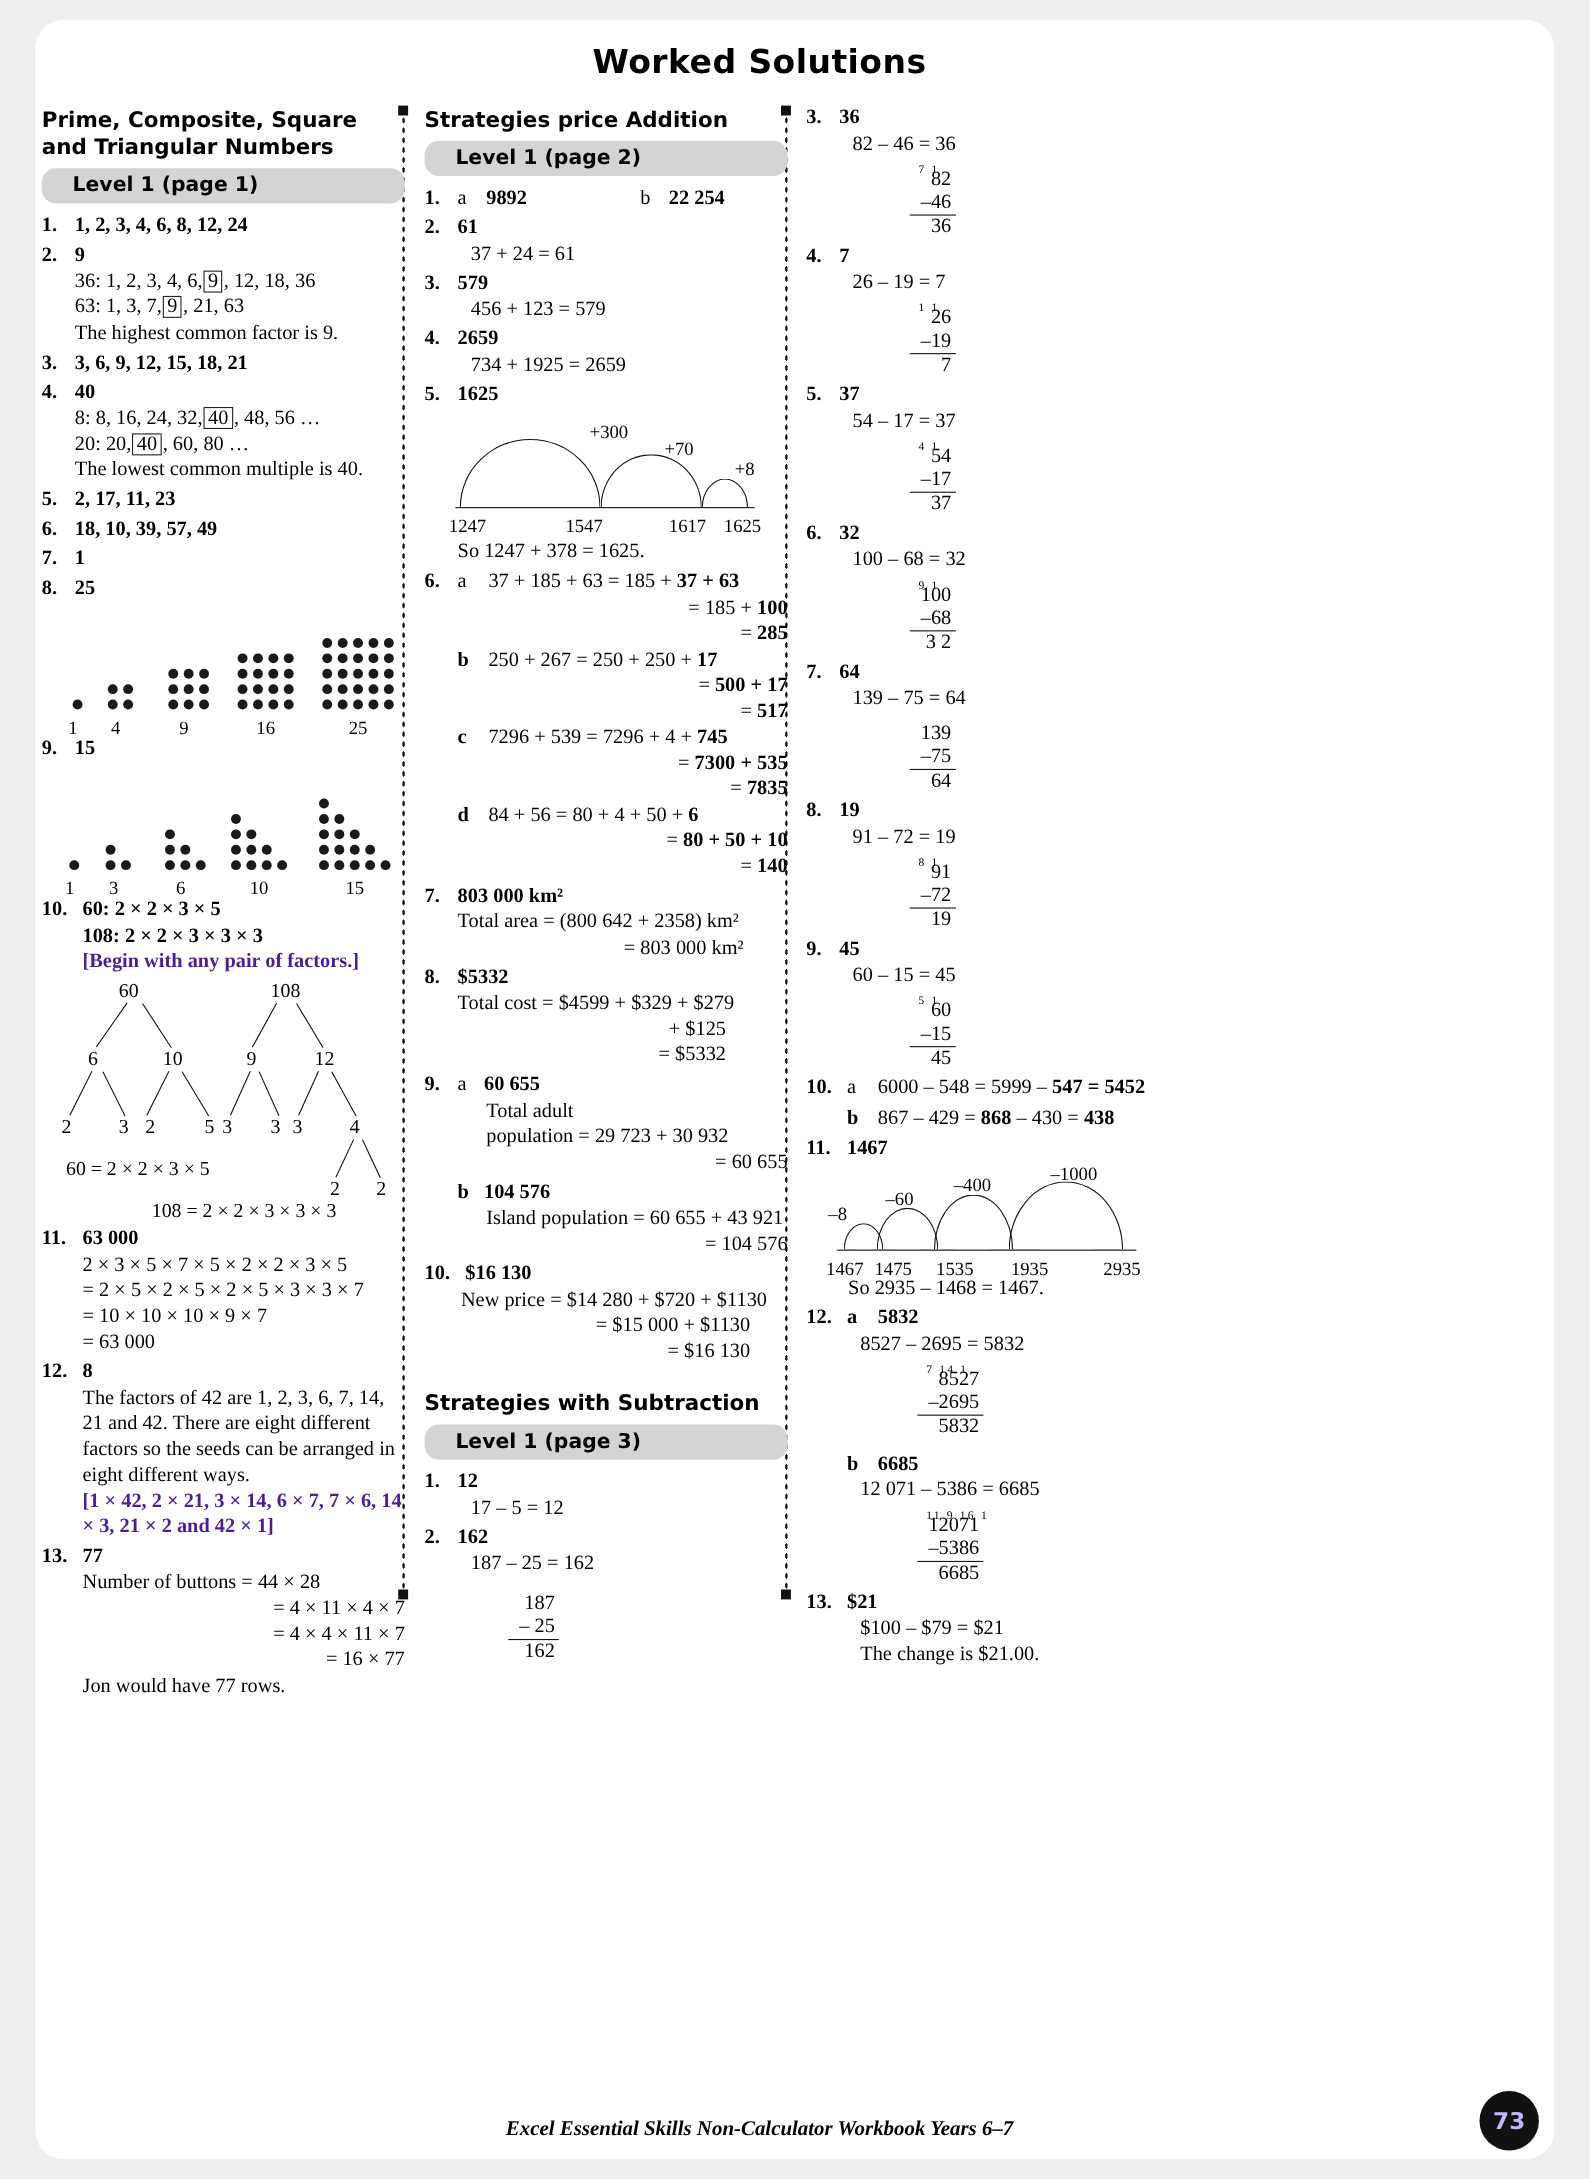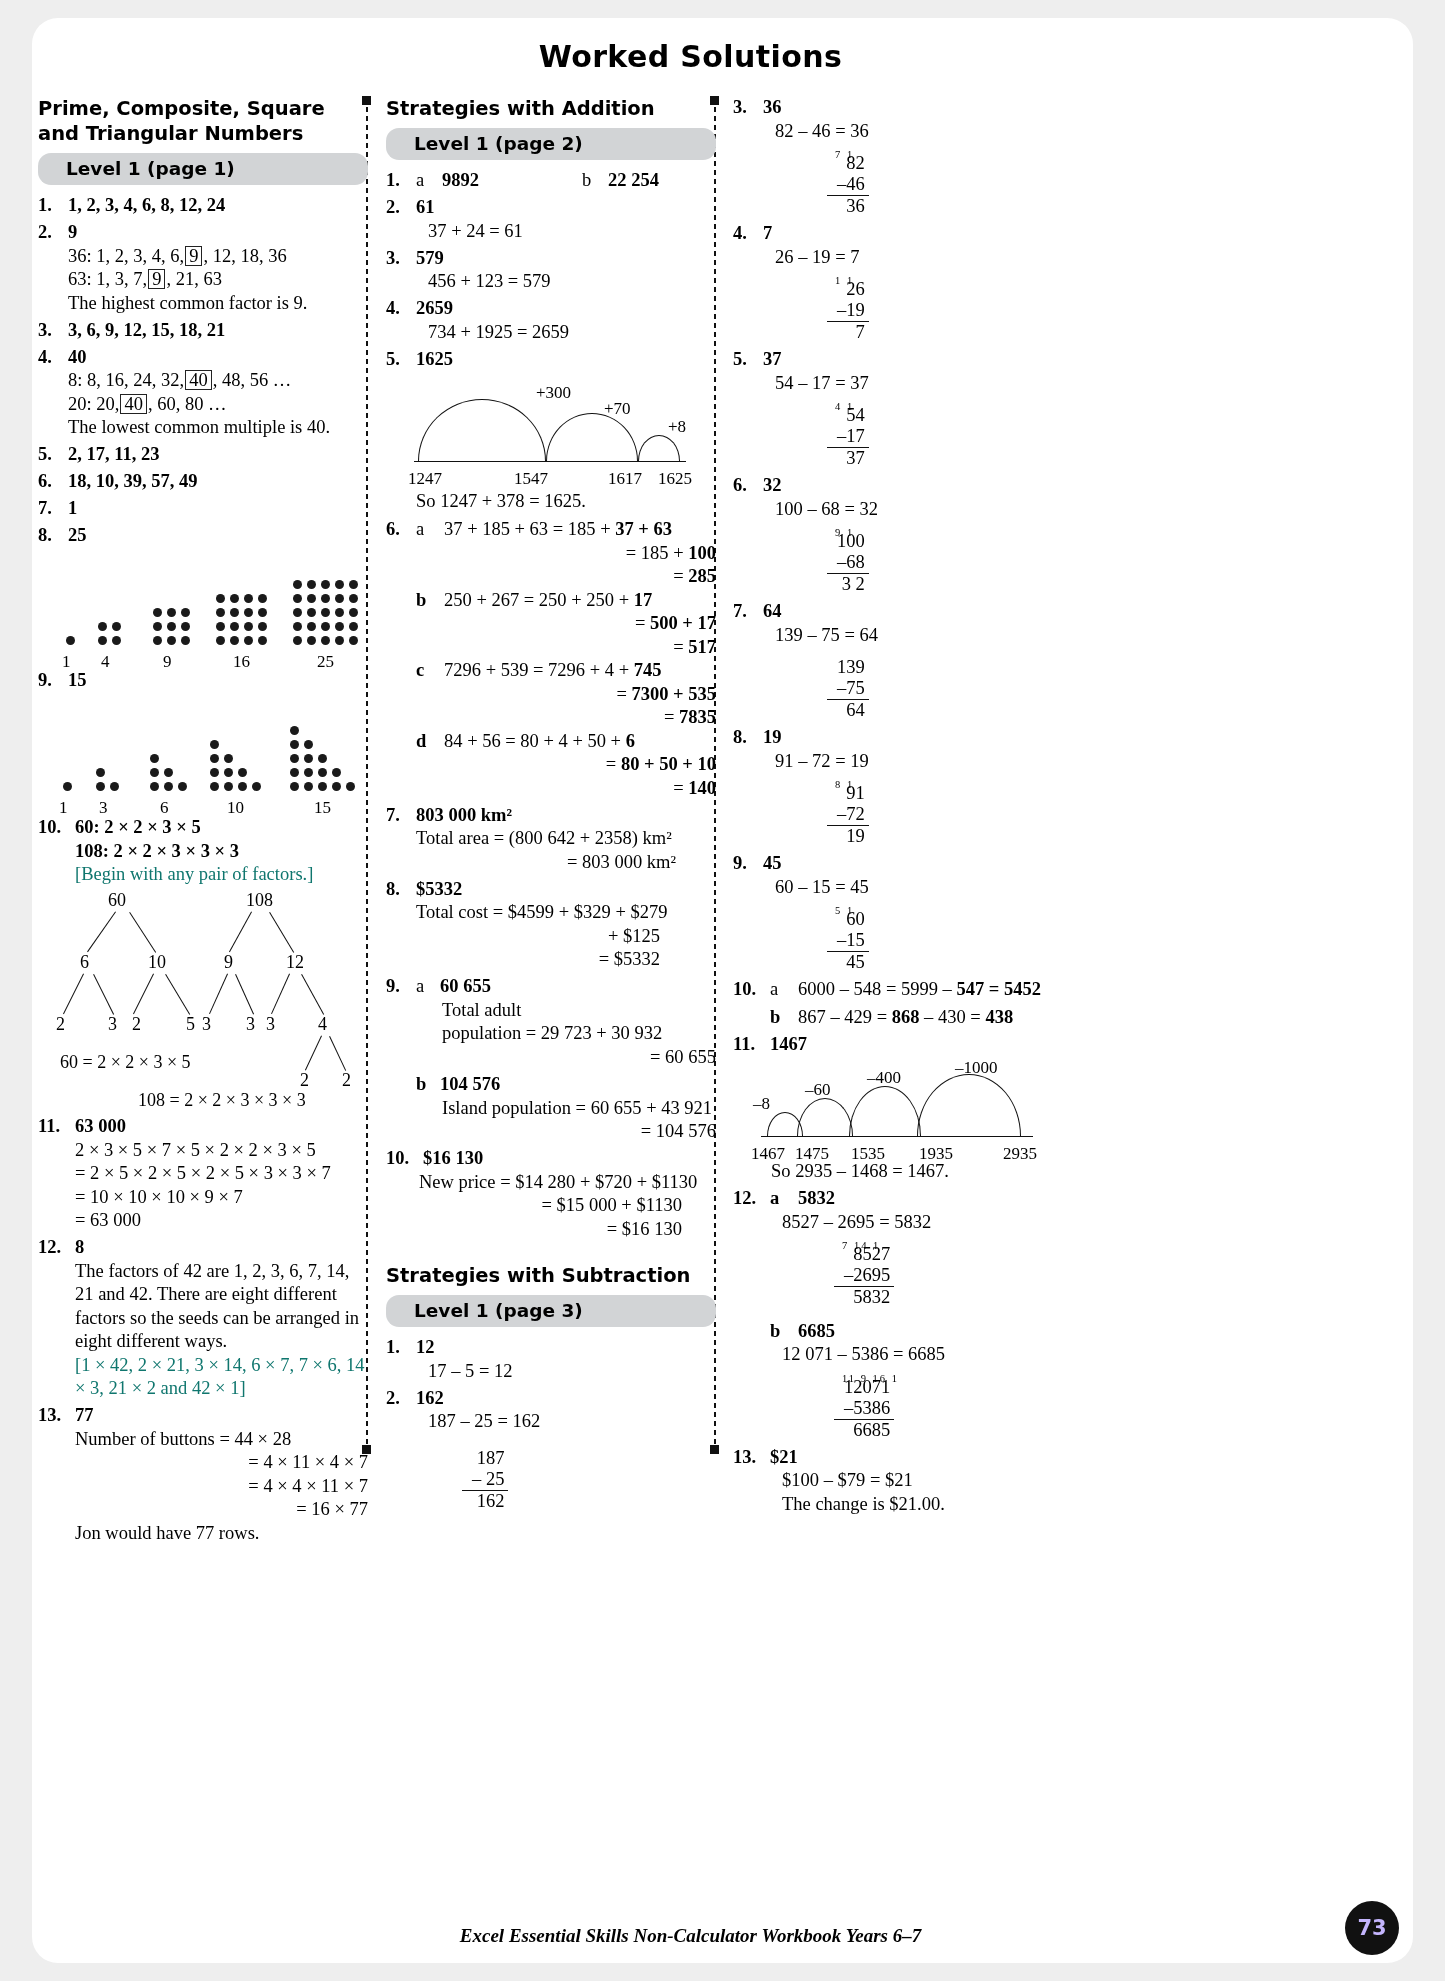--- a/index.html
+++ b/index.html
@@ -49,21 +49,21 @@
     background:#d2d4d6; border-radius:13px;
     font-family:"DejaVu Sans", sans-serif; font-weight:bold; font-size:18.5px;
     padding:5px 0 6px 28px; margin:4px 0 9px 0;
   }
   .item { display:flex; margin-bottom:3.5px; font-size:18.5px; line-height:23.5px; }
   .num { font-weight:bold; min-width:30px; text-align:left; }
   .num.w { min-width:37px; }
   .bd { font-weight:bold; }
   .body { flex:1; }
   .ind { margin-left:30px; }
-  .grey { color:#0f766e; }
+  .grey { color:#4c1d95;font-weight:bold; }
   .sub { font-size:18.5px; line-height:23.5px; }
   .rt { text-align:right; }
   .boxn {
     border:1.4px solid #222; padding:0 3px; margin:0 1px;
     display:inline-block; line-height:18px;
   }
   
   .dotrow { position:relative; }
   .dot { position:absolute; width:9px; height:9px; border-radius:50%; background:#1a1a1a; }
   .figlabel { position:absolute; font-size:17px; }
@@ -358,21 +358,21 @@
         <div class="sub">Number of buttons = 44 × 28</div>
         <div class="sub rt">= 4 × 11 × 4 × 7</div>
         <div class="sub rt">= 4 × 4 × 11 × 7</div>
         <div class="sub rt">= 16 × 77</div>
         <div class="sub">Jon would have 77 rows.</div>
       </span>
     </div>
   </div>
 
   <div class="col" id="col2">
-    <h2 class="sect">Strategies with Addition</h2>
+    <h2 class="sect">Strategies price Addition</h2>
     <div class="lvl">Level 1 (page 2)</div>
 
     <div class="item">
       <span class="num">1.</span>
       <span class="body" style="display:flex;">
         <span style="width:26px;">a</span>
         <span class="bd" style="width:140px;">9892</span>
         <span style="width:26px;">b</span>
         <span class="bd">22 254</span>
       </span>

